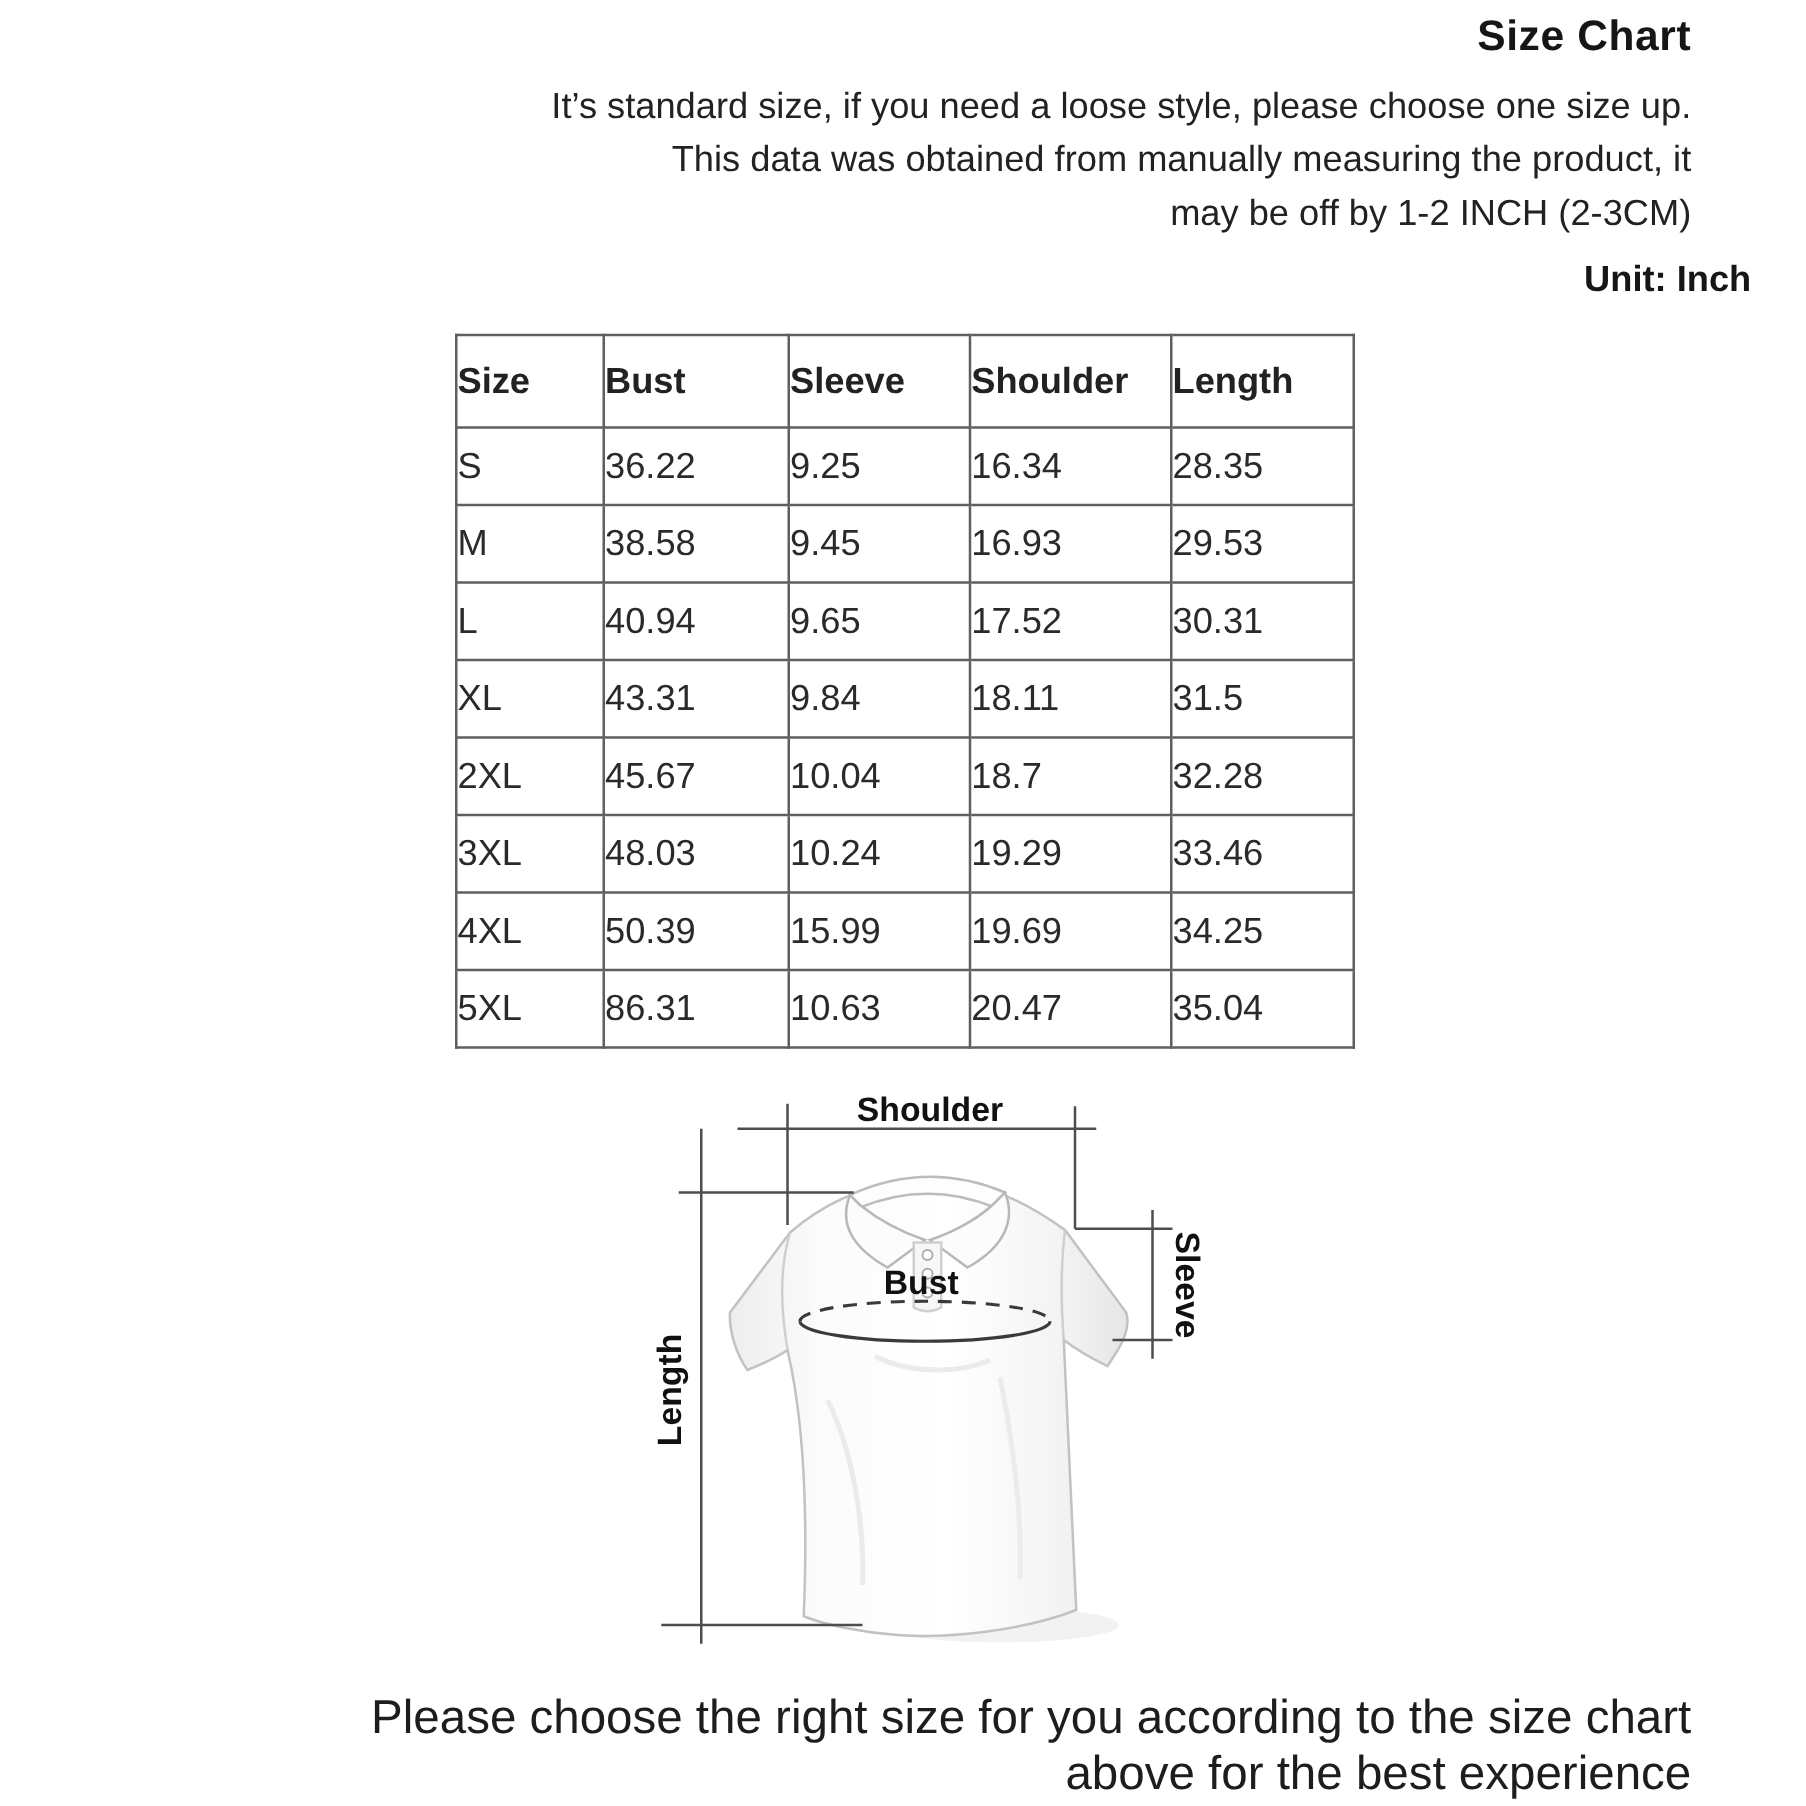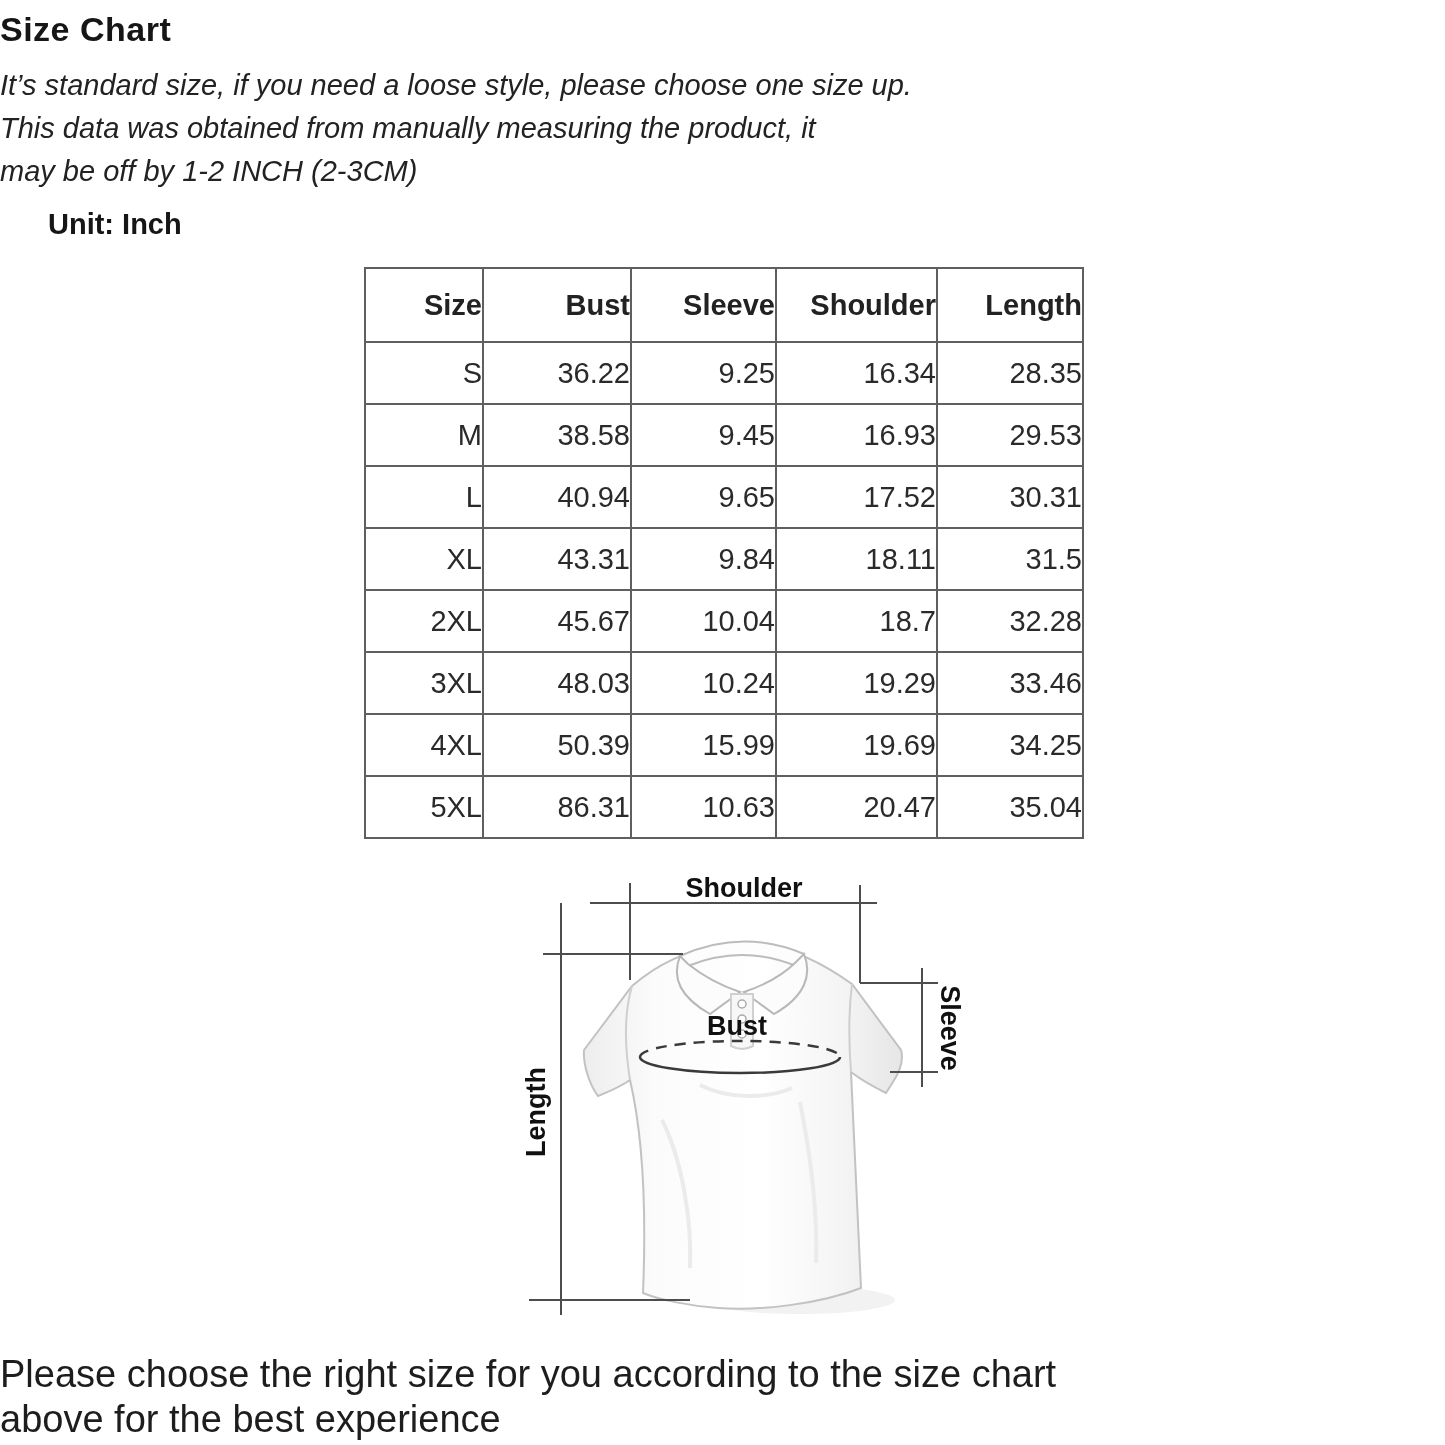--- a/index.html
+++ b/index.html
@@ -4,36 +4,36 @@
 <style>
   html, body { margin: 0; padding: 0; }
   body {
     width: 1445px; height: 1445px;
     background: #ffffff;
     position: relative;
     font-family: "Liberation Sans", sans-serif;
     color: #1f1f1f;
     overflow: hidden;
   }
-  .center-text { position: absolute; left: 0; width: 1342px; text-align: left; }
+  .center-text { position: absolute; left: 11px; width: 1342px; text-align: right; }
 
   .page-title {
     top: 10px; font-size: 34px; font-weight: 700; letter-spacing: 0.5px;
     margin: 0; color: #161616;
   }
-  .size-note { top: 64px; font-size: 29px; line-height: 43px; color: #222222; font-style: italic; }
+  .size-note { top: 64px; font-size: 29px; line-height: 43px; color: #222222; }
   .unit-label { top: 208px; font-size: 29px; font-weight: 700; color: #161616; margin-left: 48px; }
 
   table.size-table {
     position: absolute; left: 364px; top: 267px;
     width: 718px; border-collapse: collapse; table-layout: fixed;
     font-size: 29px; color: #2a2a2a;
   }
   table.size-table th, table.size-table td {
-    border: 2px solid #5f5f5f; text-align: right; vertical-align: middle;
+    border: 2px solid #5f5f5f; text-align: left; vertical-align: middle;
     padding: 0; overflow: hidden;
   }
   table.size-table th { height: 72px; font-weight: 700; color: #222222; }
   table.size-table td { height: 60px; font-weight: 400; }
 
   svg.diagram { position: absolute; left: 0; top: 870px; }
   .measure-line { stroke: #4d4d4d; stroke-width: 2; fill: none; }
   .diagram-label {
     font-family: "Liberation Sans", sans-serif; font-size: 27px; font-weight: 600;
     fill: #111111;

